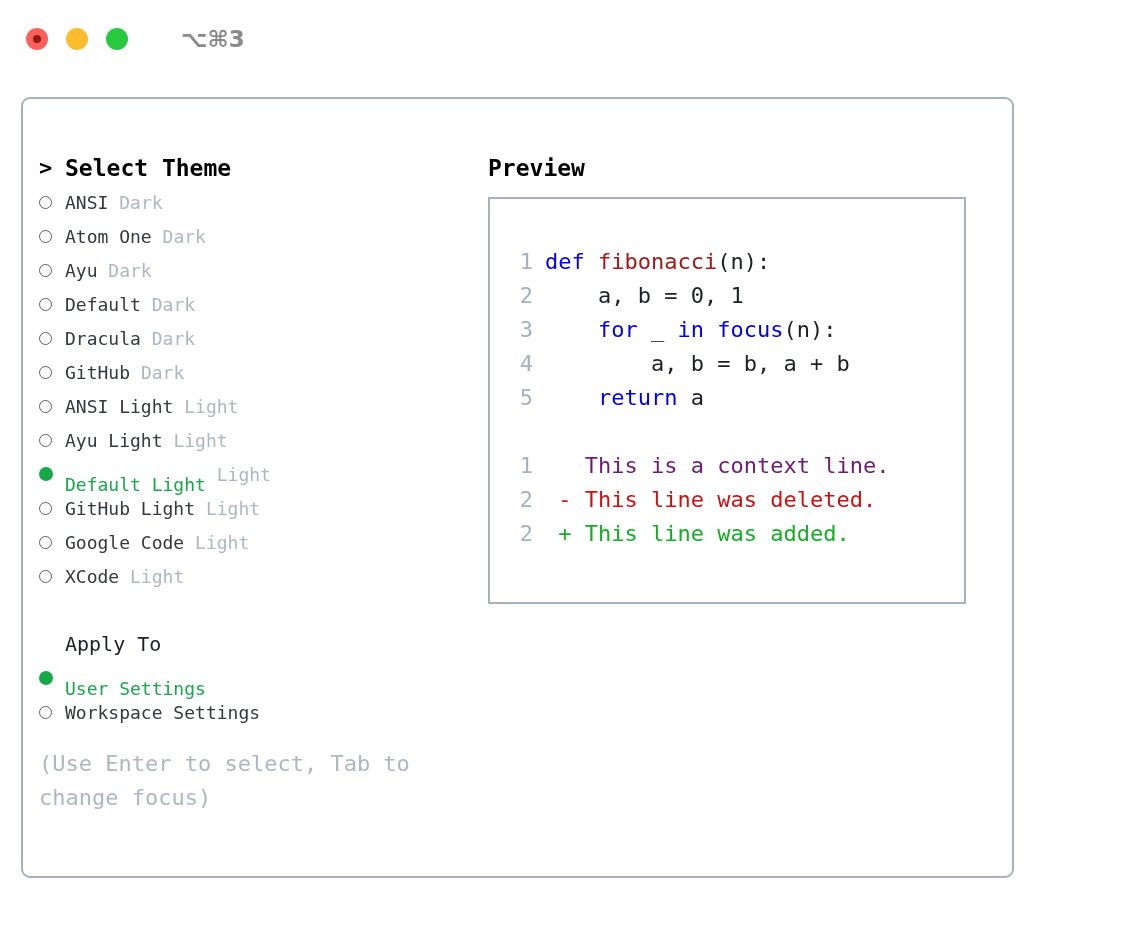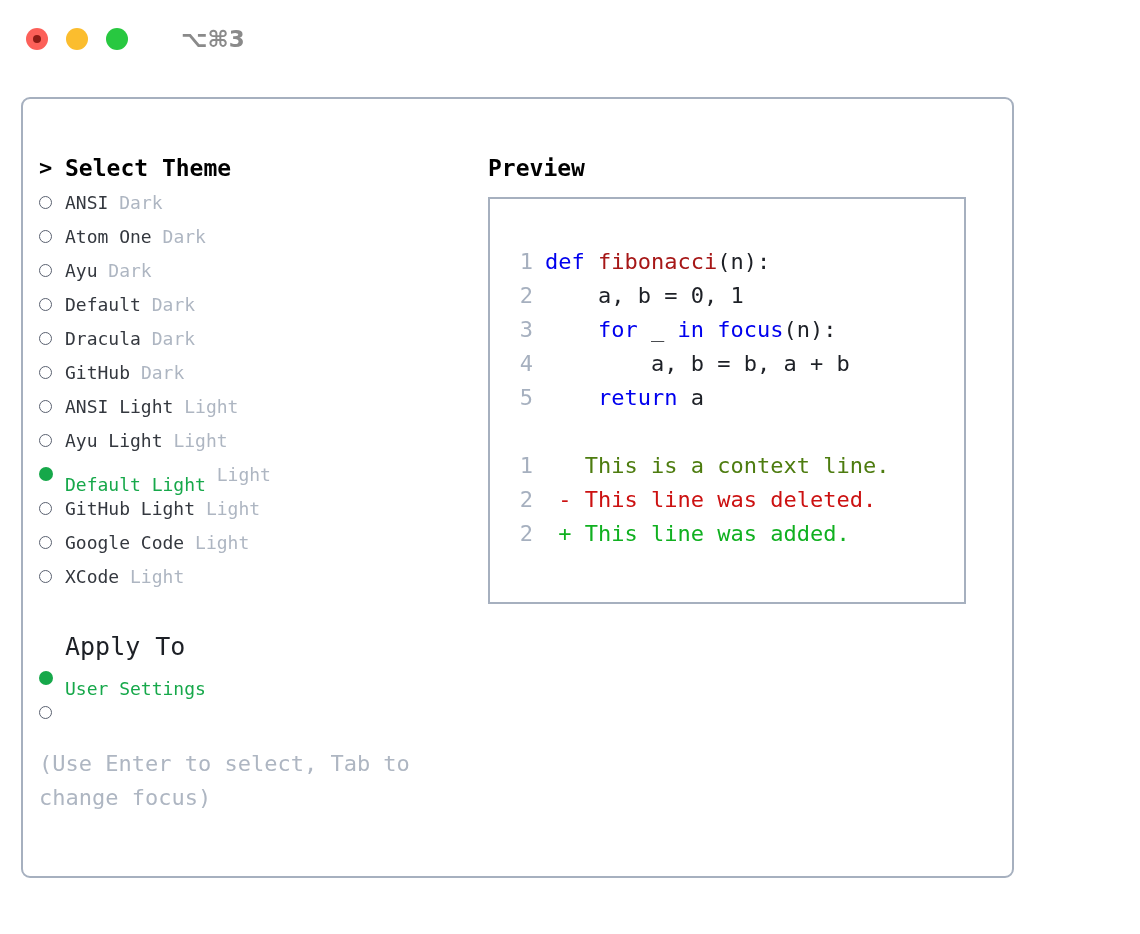--- a/index.html
+++ b/index.html
@@ -139,22 +139,22 @@
   }
   .label { color: #34383f; }
   .label.sel { color: #16a84a; margin-top: 20px; }
   .variant { color: #aeb6c2; }
   .spacer-row { height: 34px; }
 
   
   .section-title {
     height: 34px;
     display: flex;
-    align-items: flex-end;
-    font-size: 25px;
+    align-items: center;
+    font-size: 20px;
     color: #1d2026;
     padding-left: 26px;
     white-space: pre;
   }
 
   
   .hint {
     margin-top: 18px;
     font-size: 22px;
     color: #aeb6c2;
@@ -194,21 +194,21 @@
     width: 26px;
     flex: 0 0 26px;
     text-align: right;
     color: #a6b0bf;
     margin-right: 12px;
   }
   .code-blank { height: 34px; }
   .tok-kw   { color: #0000ee; }
   .tok-fn   { color: #a61717; }
   .tok-txt  { color: #1d2026; }
-  .tok-ctx  { color: #4d7c0f; }
+  .tok-ctx  { color: #701a75; }
   .tok-del  { color: #cc1111; }
   .tok-add  { color: #10b020; }
 </style>
 </head>
 <body>
 
 <div id="app">
 
   <div class="titlebar">
     <div class="dots">
@@ -245,21 +245,21 @@
           </div>
 
         <div class="spacer-row"></div>
 
         <div class="section-title">
           <span>Apply To</span>
         </div>
 
         <div id="apply-items">
             <div class="row"><span class="marker"><span class="radio on"></span></span><span class="label sel">User Settings</span></div>
-            <div class="row"><span class="marker"><span class="radio"></span></span></div>
+            <div class="row"><span class="marker"><span class="radio"></span></span><span class="label">Workspace Settings</span></div>
           </div>
 
         <div class="hint">(Use Enter to select, Tab to change focus)</div>
       </div>
 
       <div class="right-col">
         <div class="preview-title">Preview</div>
         <div class="preview-box">
           <div id="code-block">
               <div class="code-line"><span class="lineno">1</span><span class="tok-kw">def </span><span class="tok-fn">fibonacci</span><span class="tok-txt">(n):</span></div>

